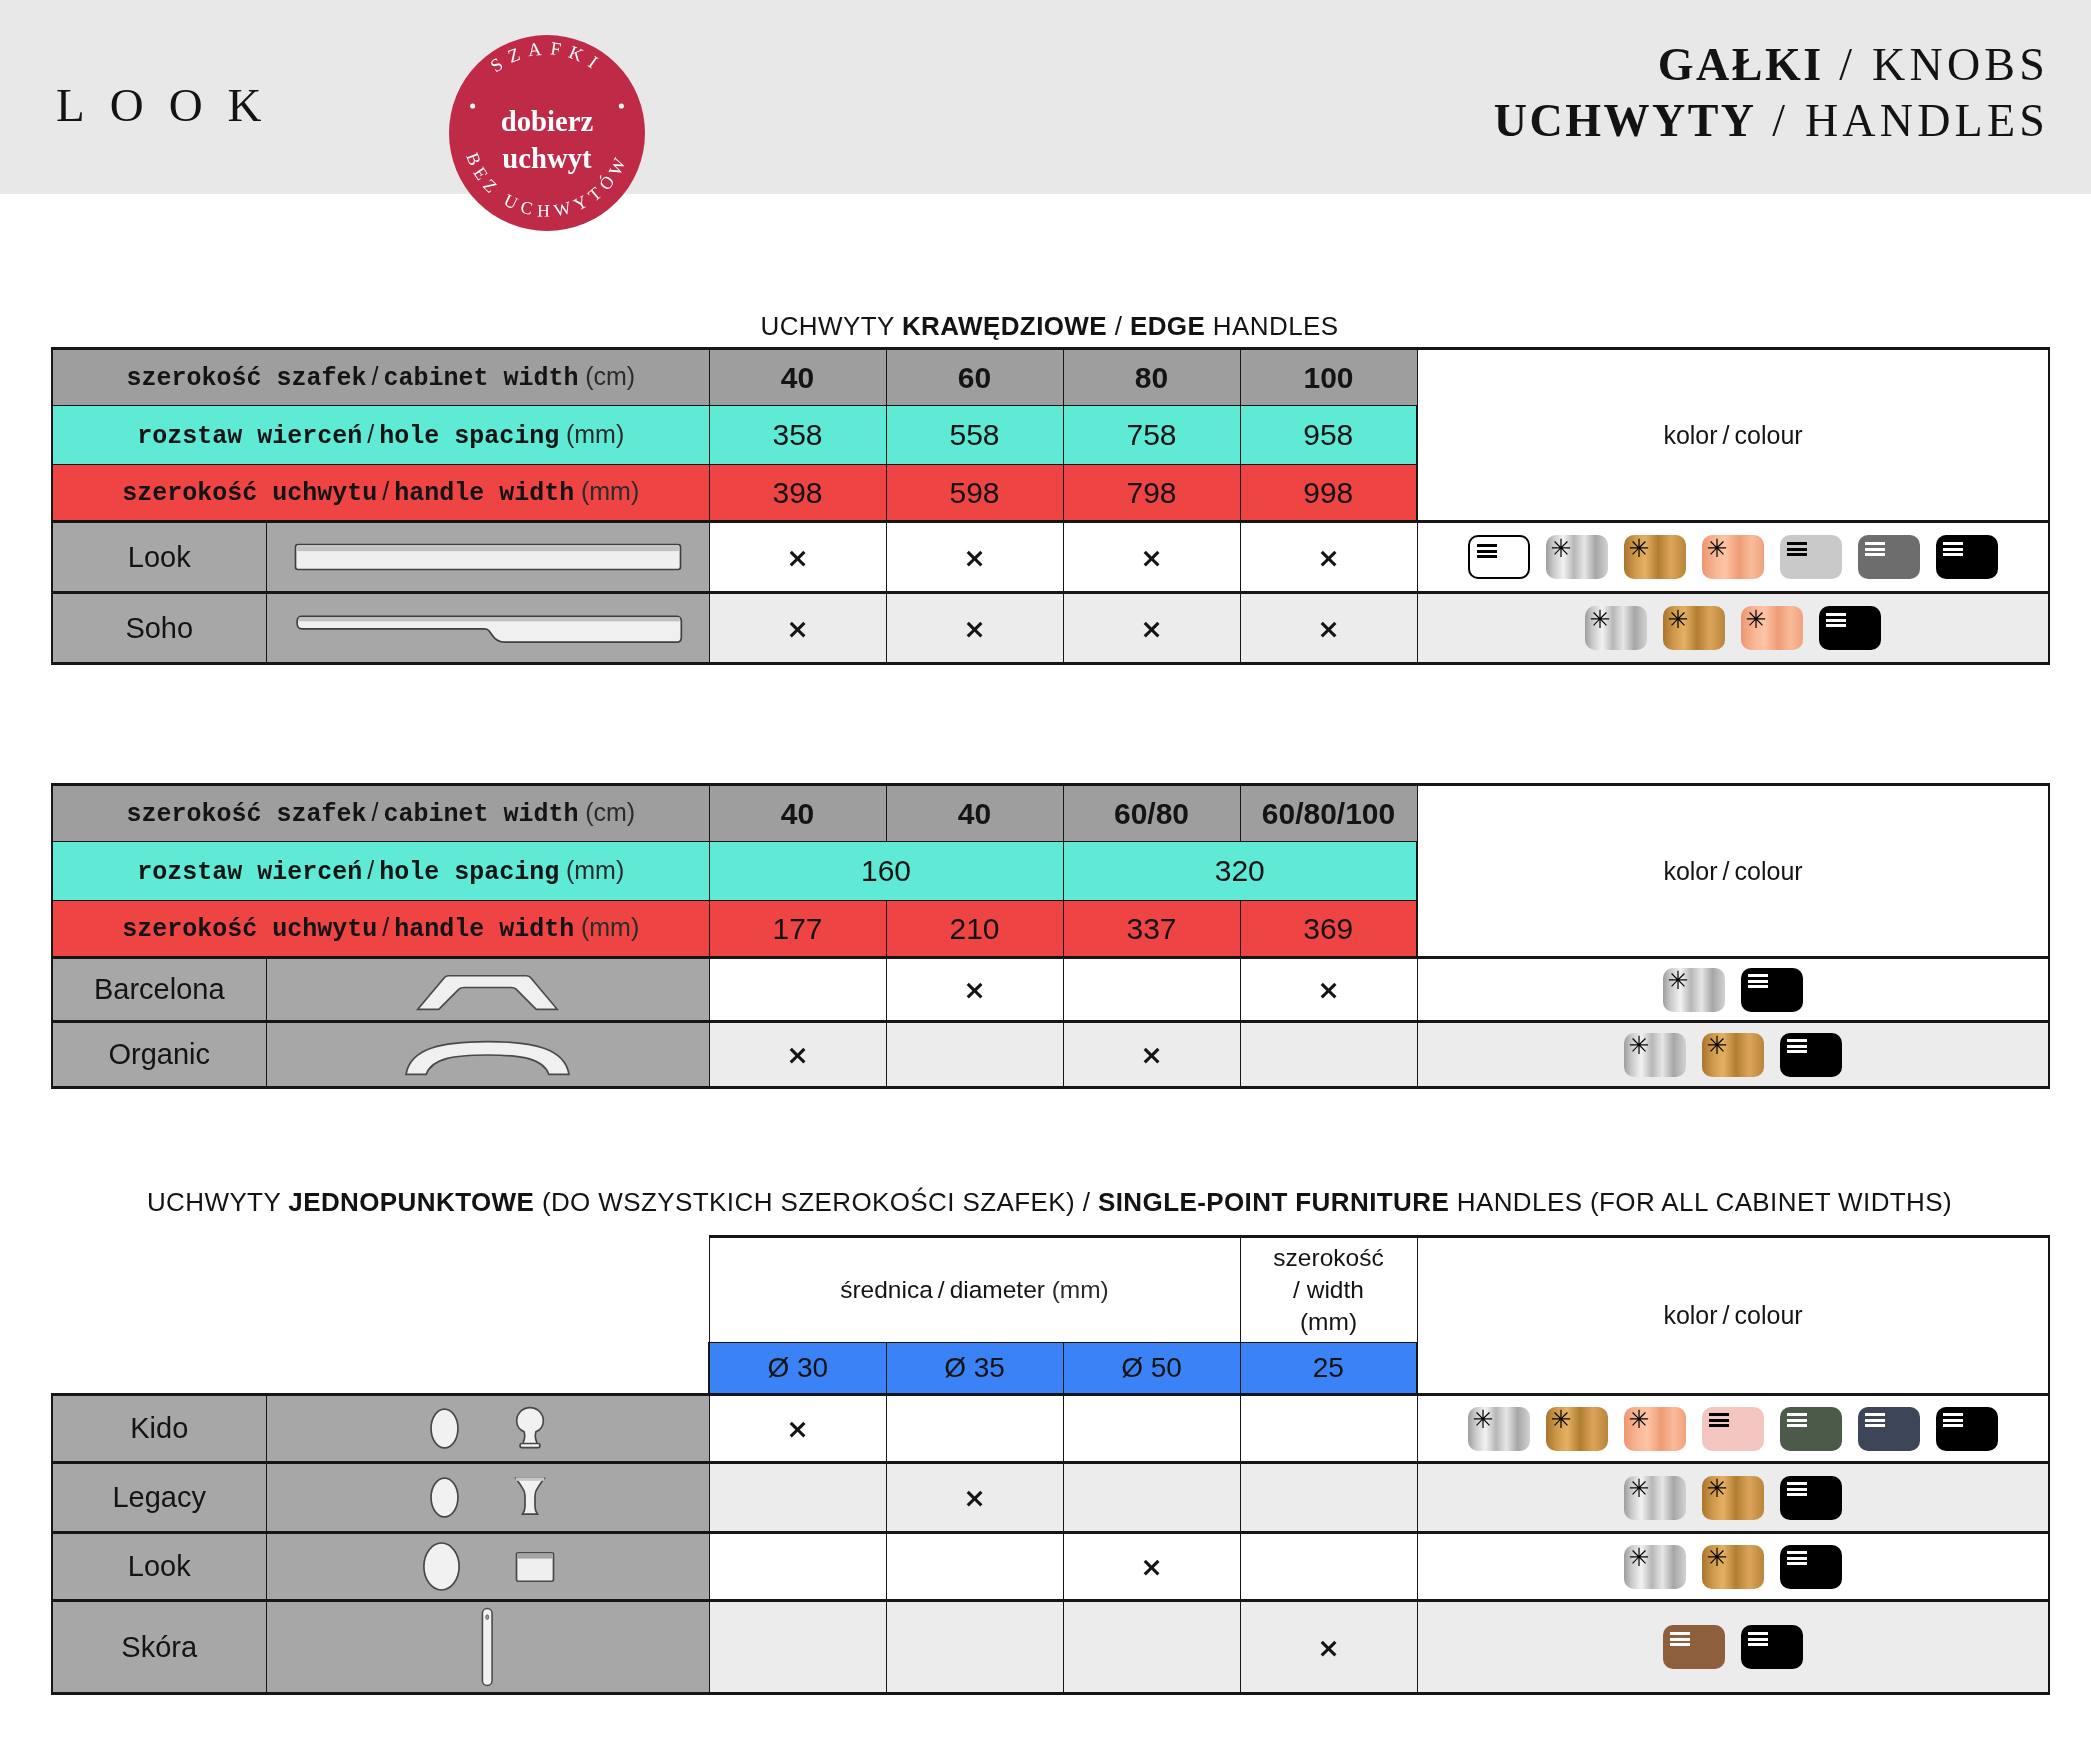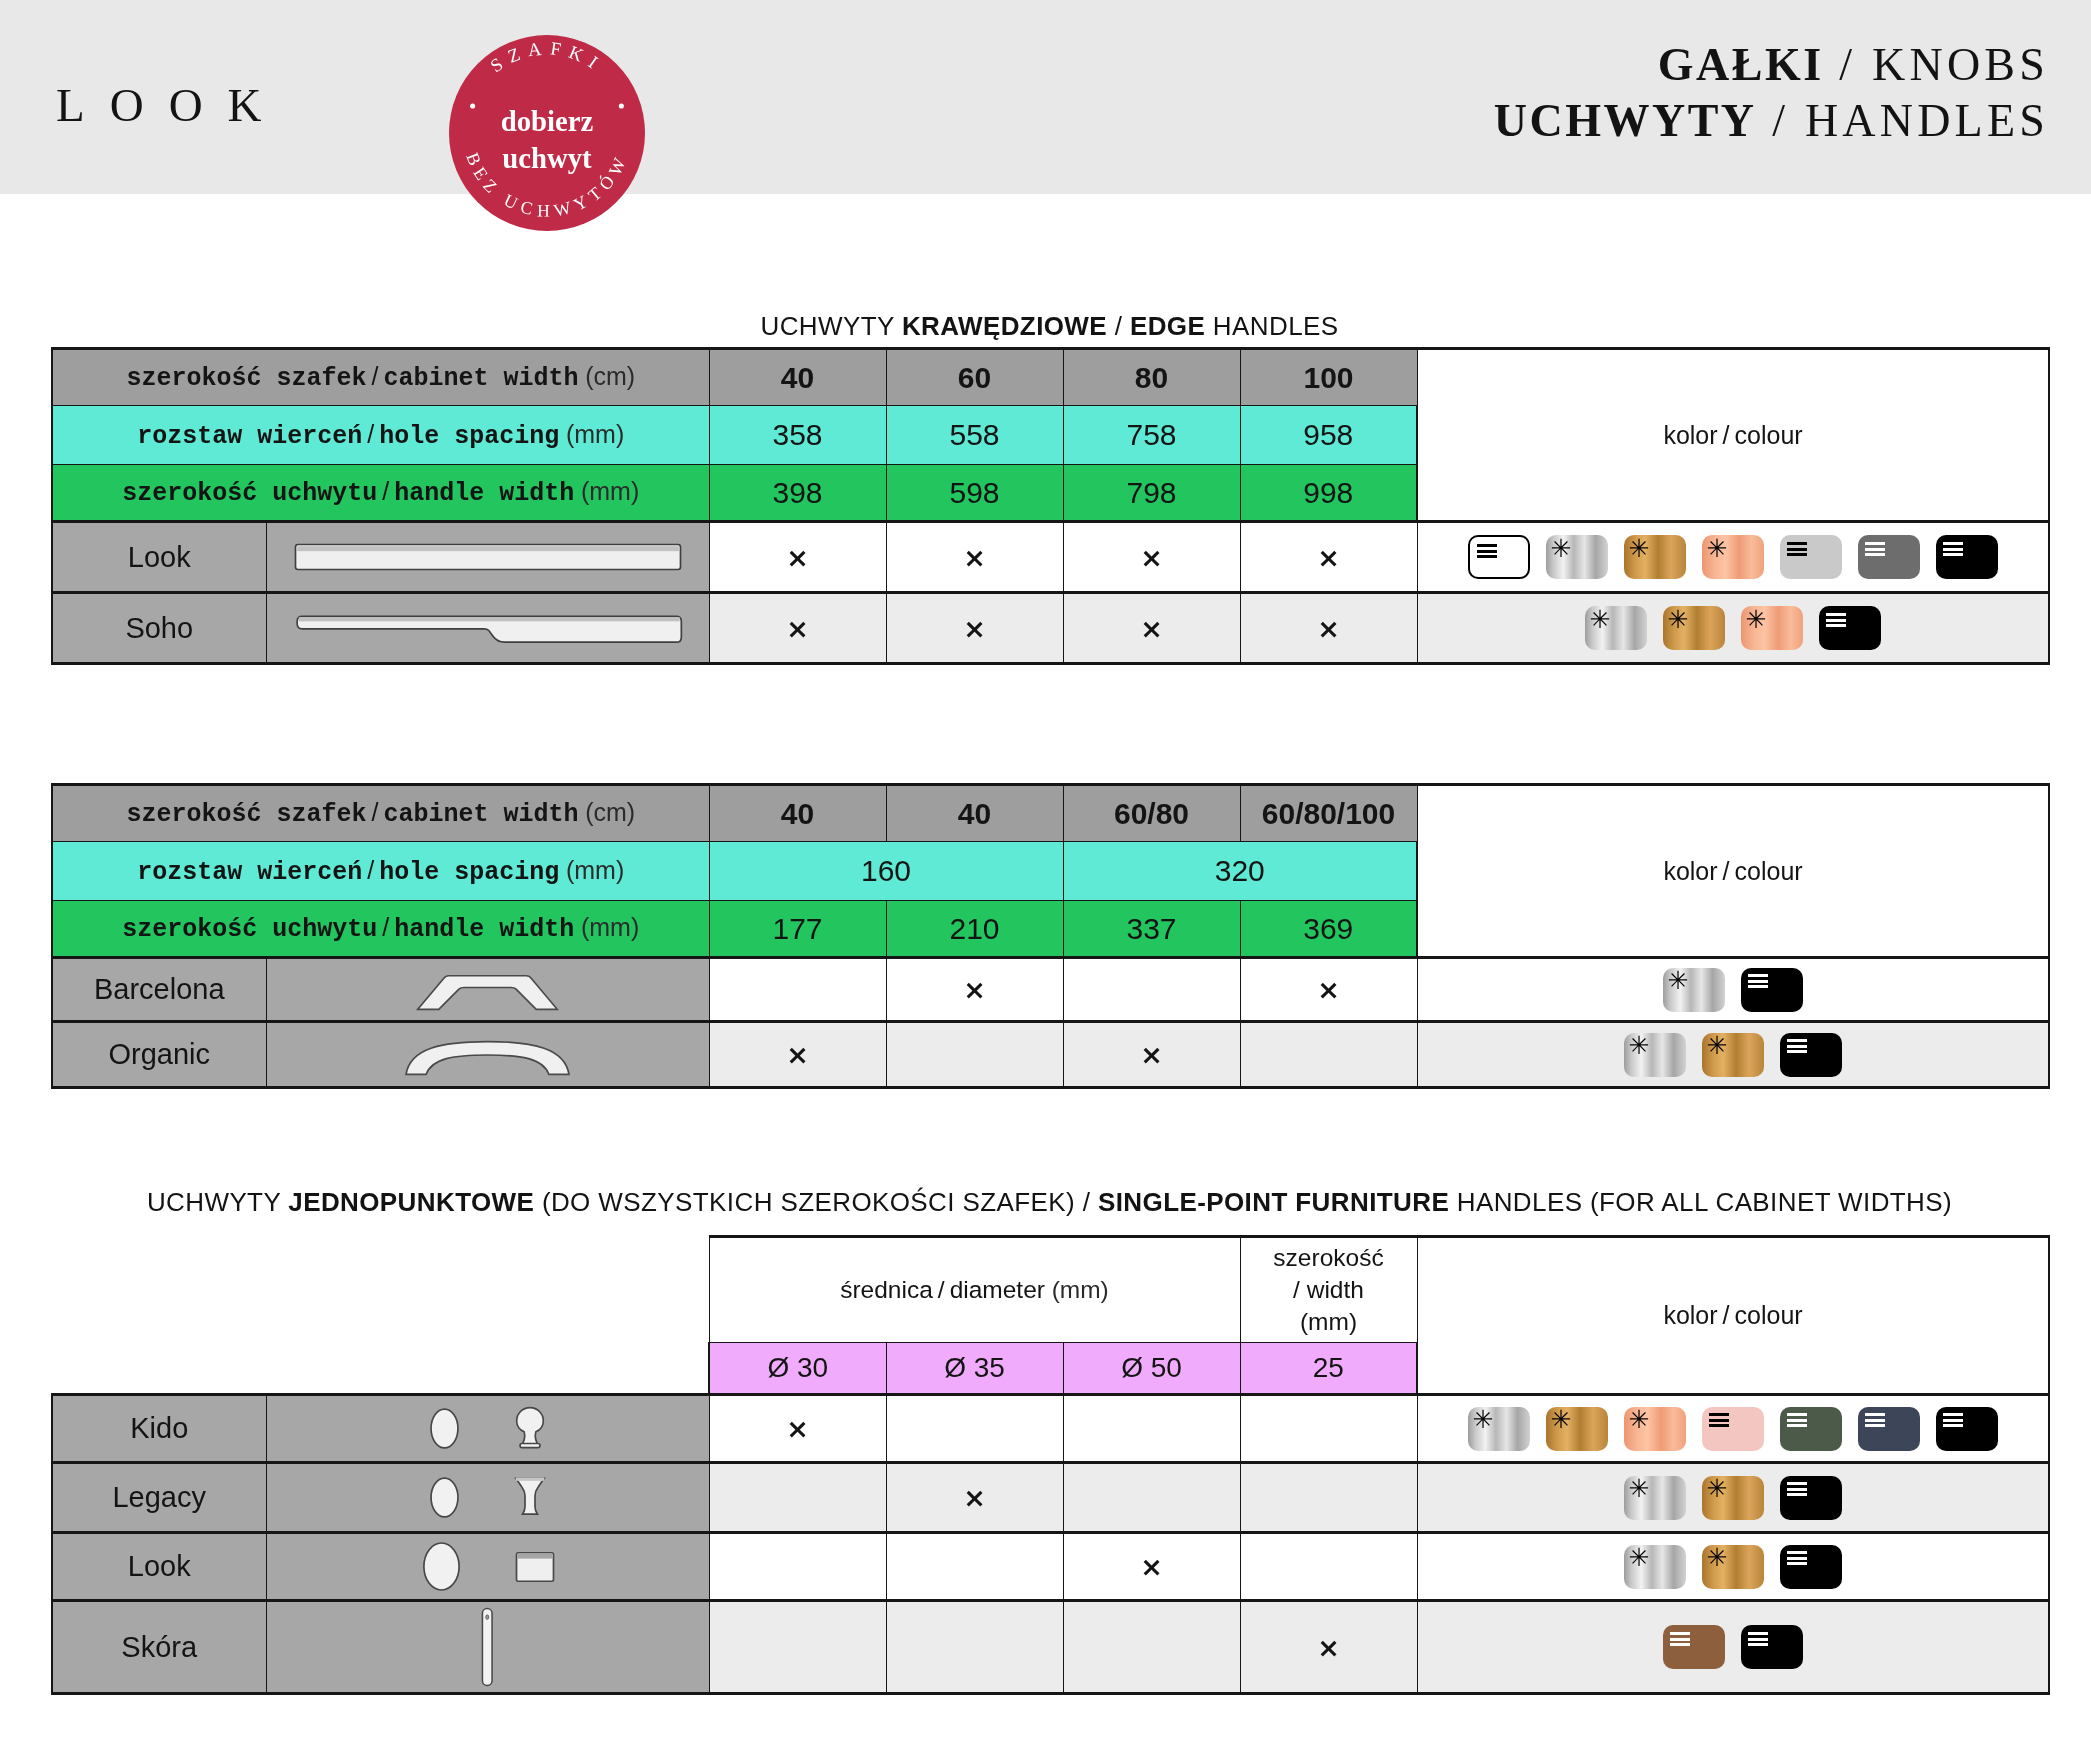--- a/index.html
+++ b/index.html
@@ -29,35 +29,35 @@
   table.spec{position:absolute;left:51px;border-collapse:collapse;table-layout:fixed;}
   #t1{top:347px;} #t2{top:783px;} #t3{top:1235px;}
   .c-name{width:214px;} .c-img{width:443px;} .c-d{width:177px;} .c-color{width:632px;}
   table.spec td{border:1.7px solid #161616;padding:0;text-align:center;vertical-align:middle;}
   table.spec tr:first-child td{border-top-width:3.4px;}
   table.spec tr.body td{border-top-width:3.4px;border-bottom-width:3.4px;}
   table.spec td:first-child{border-left-width:2.5px;}
   table.spec td:last-child{border-right-width:2.5px;}
   .blank{border:none !important;background:#ffffff;}
 
-  .h1{background:#9e9e9e;} .h2{background:#5eead4;} .h3{background:#22c55e;}
+  .h1{background:#9e9e9e;} .h2{background:#5eead4;} .h3{background:#ef4444;}
   .hlbl{font-size:25px;}
   .pl,.en{font-weight:700;font-family:Liberation Mono, monospace;}
   .sep{font-weight:400;margin:0 5px;}
   .unit{font-weight:400;margin-left:6.7px;color:#2b2b2b;}
   .hnum{font-size:30px;font-weight:700;}
   .hval{font-size:30px;font-weight:400;}
   .colorhead{background:#ffffff;font-size:25px;font-weight:400;}
   .namecell{background:#a7a7a7;font-size:29px;}
   .iconcell{background:#a7a7a7;}
   .alt{background:#ececec;}
   .mark{font-family:"DejaVu Sans",sans-serif;font-weight:700;font-size:27px;}
   .hwhite{background:#ffffff;font-size:24.5px;font-weight:400;}
   .wrap3{white-space:pre-line;line-height:1.3;}
-  .hsize{background:#f0abfc;font-size:28px;font-weight:400;}
+  .hsize{background:#3b82f6;font-size:28px;font-weight:400;}
   .pair{display:flex;justify-content:center;align-items:center;gap:47px;}
   .single{display:flex;justify-content:center;align-items:center;}
 
   
   .swrow{display:flex;justify-content:center;align-items:center;gap:16px;height:100%;}
   .swatch{position:relative;width:62px;height:44px;border-radius:10px;display:inline-block;box-sizing:border-box;}
   .sw-white{background:#ffffff;border:2.5px solid #000;}
   .sw-silver{background:linear-gradient(90deg,#9d9d9d 0%,#c9c9c9 12%,#f2f2f2 28%,#b7b7b7 45%,#e6e6e6 62%,#a6a6a6 80%,#d2d2d2 100%);}
   .sw-gold{background:linear-gradient(90deg,#a9742c 0%,#cf9a4b 18%,#e4b063 34%,#b27e31 55%,#dba45a 76%,#b8853a 100%);}
   .sw-copper{background:linear-gradient(90deg,#ec9671 0%,#f8b795 22%,#fdc4a4 38%,#ee9c76 60%,#f9bb9a 80%,#f0a17c 100%);}

